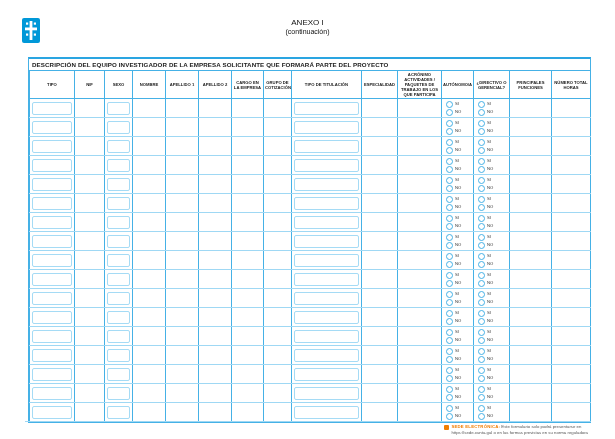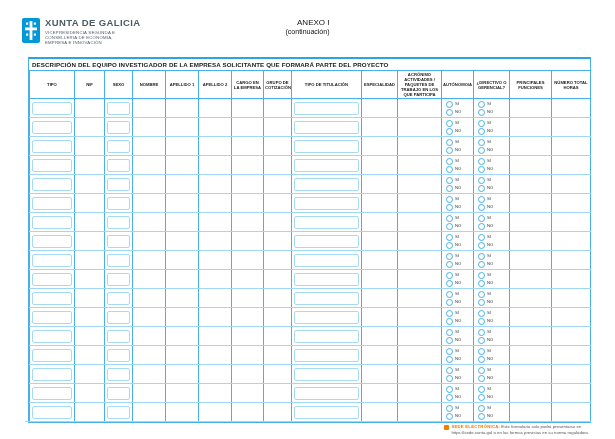--- a/index.html
+++ b/index.html
@@ -14,21 +14,21 @@
   }
   html,body{margin:0;padding:0;}
   body{background:#fff;font-family:"Liberation Sans",sans-serif;}
   .page{position:relative;width:615px;height:439px;background:#fff;overflow:hidden;}
 
   
   .brand{position:absolute;left:22px;top:18px;display:flex;gap:5px;align-items:flex-start;}
   .logo{width:18px;height:25px;flex:0 0 auto;}
   .brand-title{font-size:9.5px;font-weight:bold;color:var(--brand-ink);letter-spacing:.4px;line-height:1;}
   .brand-sub{margin-top:2px;font-size:4.3px;color:var(--brand-ink);line-height:1.25;letter-spacing:.2px;}
-  .anexo{position:absolute;left:50%;top:18px;transform:translateX(-50%);text-align:right;color:#111;}
+  .anexo{position:absolute;left:50%;top:18px;transform:translateX(-50%);text-align:center;color:#111;}
   .anexo-title{font-size:8px;line-height:1.2;}
   .anexo-sub{font-size:7px;line-height:1.2;}
 
   
   .table-box{position:absolute;left:28px;top:57px;width:561px;border:1px solid var(--grid);border-top:2px solid var(--accent);}
   .table-title{font-size:6.2px;font-weight:bold;color:var(--ink);padding:2px 3px 2px 3px;letter-spacing:.1px;}
   table{width:100%;border-collapse:collapse;table-layout:fixed;}
   th{border:1px solid var(--grid);font-size:4.2px;font-weight:bold;color:var(--ink);text-align:center;vertical-align:middle;padding:1px;height:21px;line-height:1.2;overflow:hidden;}
   td{border-left:1px solid var(--grid);border-right:1px solid var(--grid);border-top:1px solid var(--grid-light);border-bottom:1px solid var(--grid-light);height:18px;padding:0;vertical-align:middle;overflow:hidden;}
   .sel{margin:2px;height:11px;border:1.5px solid var(--box);border-radius:2px;background:#fff;}
@@ -52,28 +52,20 @@
   <div class="brand">
     <svg class="logo" viewBox="0 0 18 25">
       <rect x="0" y="0" width="18" height="25" rx="2" fill="#0098d8"></rect>
       <rect x="7.6" y="3" width="2.8" height="19" fill="#fff"></rect>
       <rect x="3" y="9.5" width="12" height="2.8" fill="#fff"></rect>
       <rect x="4" y="4.5" width="2.2" height="2.2" fill="#fff"></rect>
       <rect x="11.8" y="4.5" width="2.2" height="2.2" fill="#fff"></rect>
       <rect x="4" y="15.5" width="2.2" height="2.2" fill="#fff"></rect>
       <rect x="11.8" y="15.5" width="2.2" height="2.2" fill="#fff"></rect>
     </svg>
-    <div>
-      <div class="brand-title">XUNTA DE GALICIA</div>
-      <div class="brand-sub">
-        <div>VICEPRESIDENCIA SEGUNDA E</div>
-        <div>CONSELLERÍA DE ECONOMÍA,</div>
-        <div>EMPRESA E INNOVACIÓN</div>
-      </div>
-    </div>
   </div>
 
   <div class="anexo">
     <div class="anexo-title">ANEXO I</div>
     <div class="anexo-sub">(continuación)</div>
   </div>
 
   <div class="table-box">
     <div class="table-title">DESCRIPCIÓN DEL EQUIPO INVESTIGADOR DE LA EMPRESA SOLICITANTE QUE FORMARÁ PARTE DEL PROYECTO</div>
     <table>

